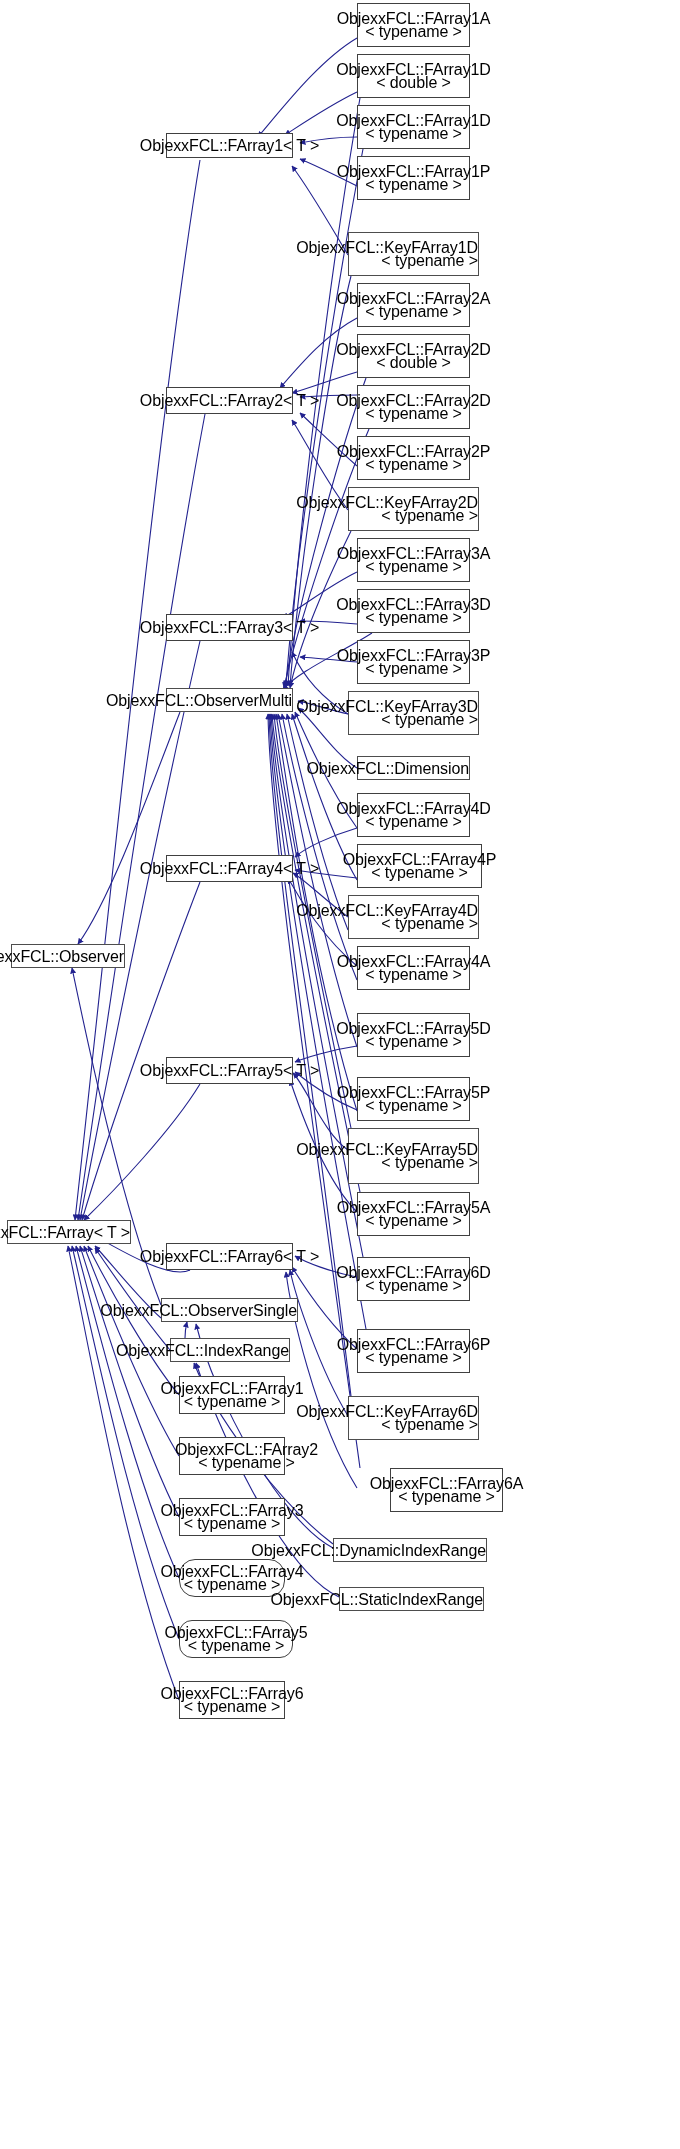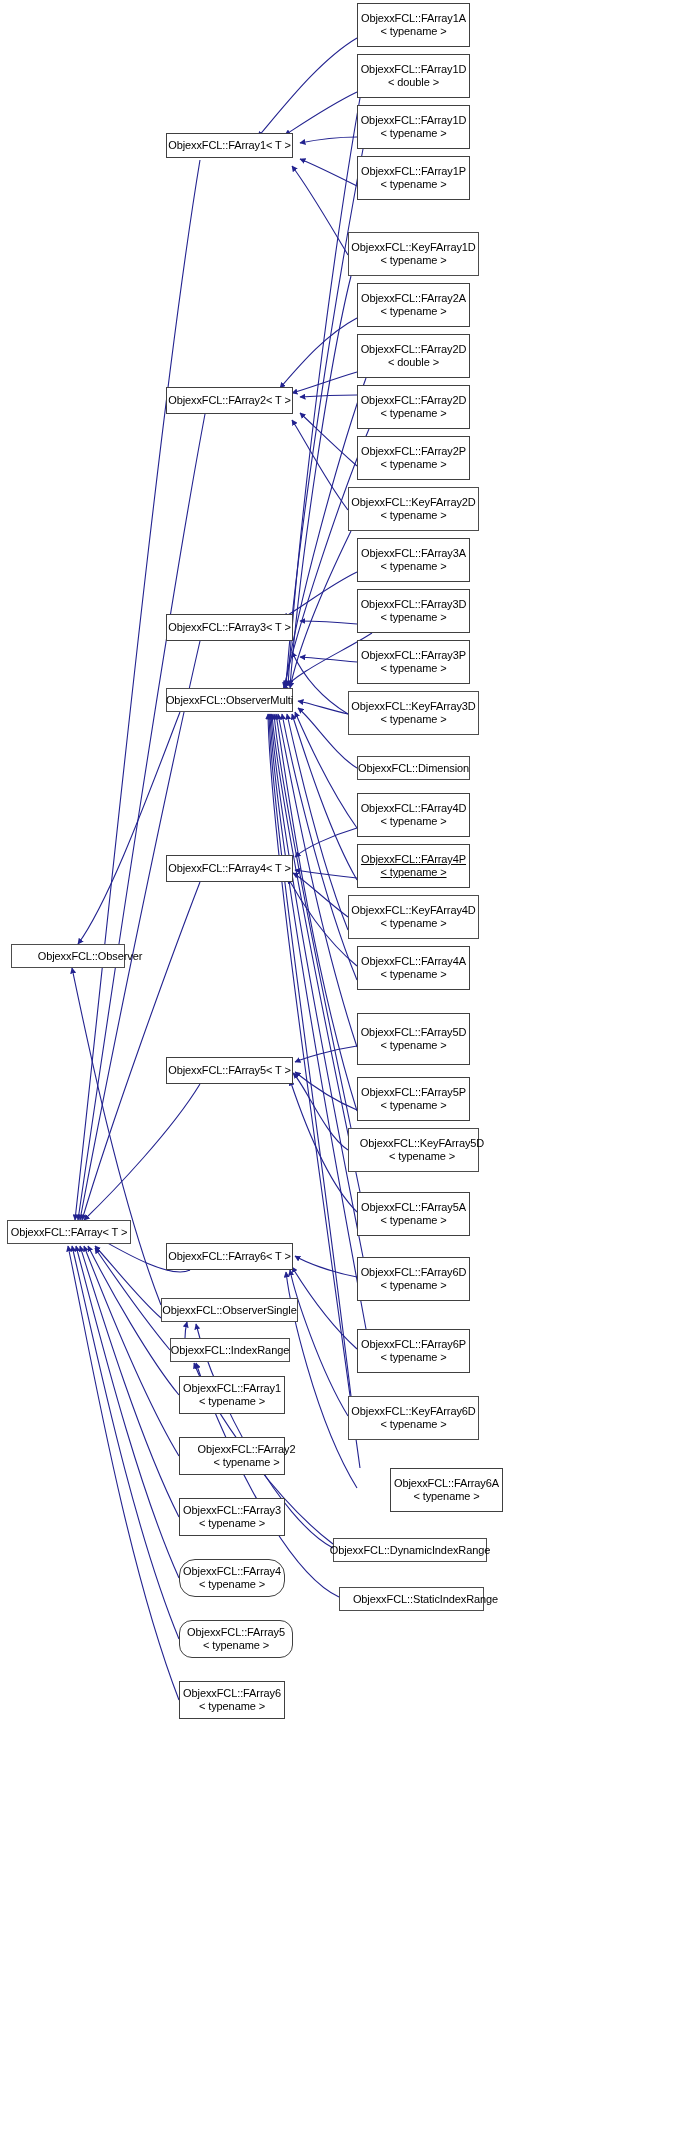--- a/index.html
+++ b/index.html
@@ -27,29 +27,30 @@
   .node {
     position: absolute;
     box-sizing: border-box;
     background: #ffffff;
     border: 1px solid #404040;
     display: flex;
     flex-direction: column;
     align-items: center;
     justify-content: center;
     text-align: center;
-    font-size: 11px;
+    font-size: 16px;
     line-height: 13px;
     color: #000000;
     letter-spacing: -0.1px;
     white-space: nowrap;
     z-index: 5;
   }
   .node.thick {
     border: 1.6px solid #4d4d4d;
+    align-items: flex-end;
   }
   .node .l1, .node .l2 {
     display: block;
   }
 </style>
 </head>
 <body>
 
 <div id="graph">
   <svg id="edges" viewBox="0 0 680 2149" xmlns="http://www.w3.org/2000/svg">
@@ -242,41 +243,41 @@
         <span class="l1">ObjexxFCL::KeyFArray3D</span>
         <span class="l2">&lt; typename &gt;</span>
       </div>
       <div class="node thick" style="left: 357px; top: 756px; width: 113px; height: 24px;">
         <span class="l1">ObjexxFCL::Dimension</span>
       </div>
       <div class="node" style="left: 357px; top: 793px; width: 113px; height: 44px;">
         <span class="l1">ObjexxFCL::FArray4D</span>
         <span class="l2">&lt; typename &gt;</span>
       </div>
-      <div class="node" style="left: 357px; top: 844px; width: 113px; height: 44px; text-decoration: underline;">
+      <div class="node" style="left: 357px; top: 844px; width: 125px; height: 44px;">
         <span class="l1">ObjexxFCL::FArray4P</span>
         <span class="l2">&lt; typename &gt;</span>
       </div>
       <div class="node thick" style="left: 348px; top: 895px; width: 131px; height: 44px;">
         <span class="l1">ObjexxFCL::KeyFArray4D</span>
         <span class="l2">&lt; typename &gt;</span>
       </div>
       <div class="node" style="left: 357px; top: 946px; width: 113px; height: 44px;">
         <span class="l1">ObjexxFCL::FArray4A</span>
         <span class="l2">&lt; typename &gt;</span>
       </div>
-      <div class="node" style="left: 357px; top: 1013px; width: 113px; height: 52px;">
+      <div class="node" style="left: 357px; top: 1013px; width: 113px; height: 44px;">
         <span class="l1">ObjexxFCL::FArray5D</span>
         <span class="l2">&lt; typename &gt;</span>
       </div>
       <div class="node" style="left: 357px; top: 1077px; width: 113px; height: 44px;">
         <span class="l1">ObjexxFCL::FArray5P</span>
         <span class="l2">&lt; typename &gt;</span>
       </div>
-      <div class="node thick" style="left: 348px; top: 1128px; width: 131px; height: 44px; padding-left: 17px;">
+      <div class="node thick" style="left: 348px; top: 1128px; width: 131px; height: 56px; padding-left: 17px;">
         <span class="l1">ObjexxFCL::KeyFArray5D</span>
         <span class="l2">&lt; typename &gt;</span>
       </div>
       <div class="node" style="left: 357px; top: 1192px; width: 113px; height: 44px;">
         <span class="l1">ObjexxFCL::FArray5A</span>
         <span class="l2">&lt; typename &gt;</span>
       </div>
       <div class="node" style="left: 357px; top: 1257px; width: 113px; height: 44px;">
         <span class="l1">ObjexxFCL::FArray6D</span>
         <span class="l2">&lt; typename &gt;</span>

